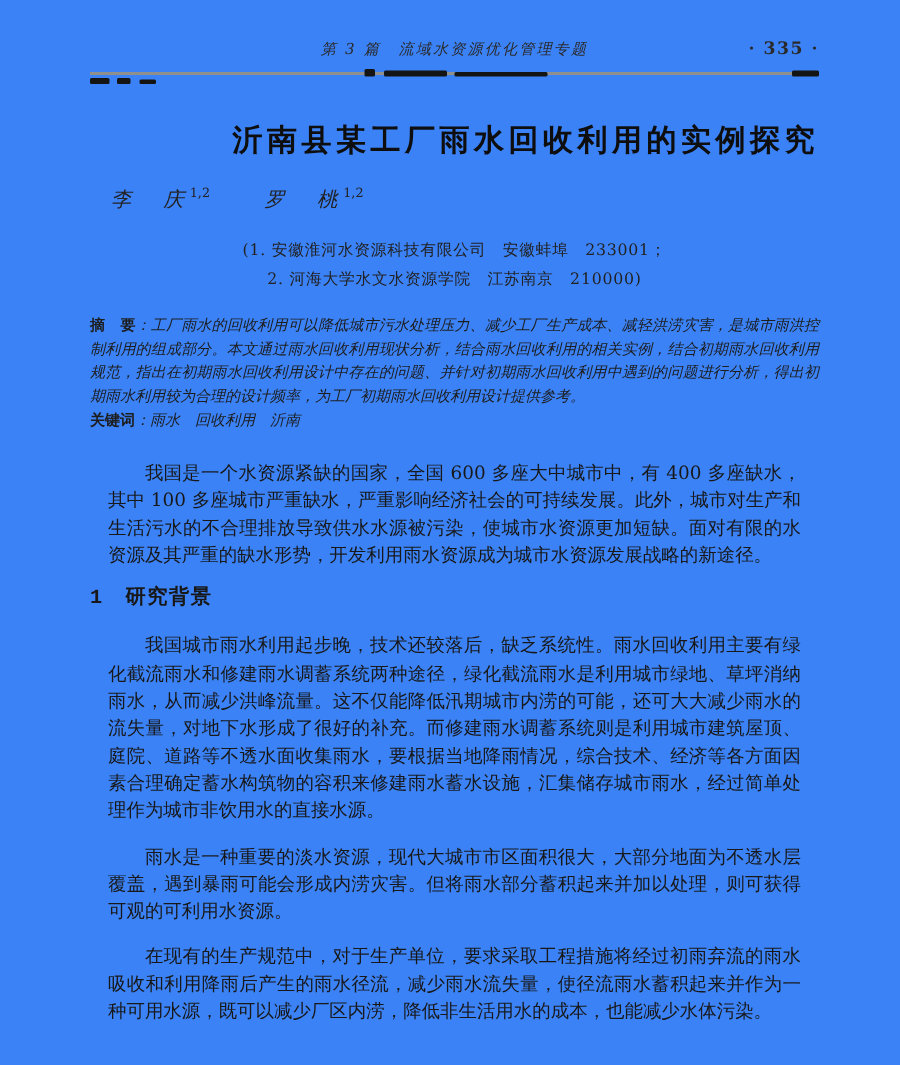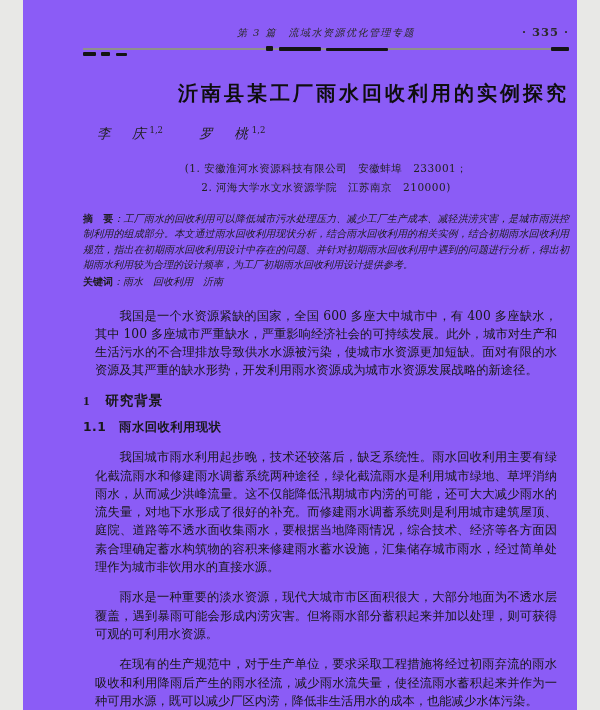--- a/index.html
+++ b/index.html
@@ -1,20 +1,20 @@
 <!DOCTYPE html>
 <html><head>
 <meta charset="utf-8">
 <style>
   html,body{margin:0;padding:0;background:#e8e8e6;}
   .page{
     position:relative;
-    width:554px;height:710px;
+    width:600px;height:710px;
     margin:0 auto;
-    background:#8b5cf6;
+    background:#3b82f6;
     color:#181818;
     font-family:"DejaVu Serif", serif;
     overflow:hidden;
     box-sizing:border-box;
   }
   .margins{position:absolute;left:60px;width:486px;top:0;}
   
   .running-head{
     position:relative;height:20px;margin-top:26px;
     font-style:italic;font-size:10px;color:#2a2a2a;
@@ -57,21 +57,21 @@
     font-family:"DejaVu Sans", sans-serif;font-size:10px;
   }
   .kw{
     font-style:italic;font-size:10px;line-height:16px;
     margin-top:1px;color:#1d1d1d;
   }
   
   .bodytext{margin-top:17px;font-size:12.3px;line-height:18.3px;text-align:justify;}
   .bodytext p{margin:12px;text-indent:2em;}
   .h1{
-    font-family:Liberation Serif, serif;font-weight:bold;
+    font-family:Liberation Mono, monospace;font-weight:bold;
     font-size:13.5px;margin:10px 0 8px 0;letter-spacing:1px;
   }
   .h2{
     font-family:"DejaVu Sans", sans-serif;font-weight:bold;
     font-size:12.3px;margin:6px 0 3px 0;letter-spacing:0.5px;
   }
 </style>
 </head>
 <body>
 
@@ -112,21 +112,20 @@
 
     <div class="kw">
       <span class="lab">关键词</span><span>：雨水　回收利用　沂南</span>
     </div>
 
     <div class="bodytext">
       <p>我国是一个水资源紧缺的国家，全国 600 多座大中城市中，有 400 多座缺水，其中 100 多座城市严重缺水，严重影响经济社会的可持续发展。此外，城市对生产和生活污水的不合理排放导致供水水源被污染，使城市水资源更加短缺。面对有限的水资源及其严重的缺水形势，开发利用雨水资源成为城市水资源发展战略的新途径。</p>
 
       <div class="h1">1　研究背景</div>
 
-      <div class="h2">1.1　雨水回收利用现状</div>
       <p>我国城市雨水利用起步晚，技术还较落后，缺乏系统性。雨水回收利用主要有绿化截流雨水和修建雨水调蓄系统两种途径，绿化截流雨水是利用城市绿地、草坪消纳雨水，从而减少洪峰流量。这不仅能降低汛期城市内涝的可能，还可大大减少雨水的流失量，对地下水形成了很好的补充。而修建雨水调蓄系统则是利用城市建筑屋顶、庭院、道路等不透水面收集雨水，要根据当地降雨情况，综合技术、经济等各方面因素合理确定蓄水构筑物的容积来修建雨水蓄水设施，汇集储存城市雨水，经过简单处理作为城市非饮用水的直接水源。</p>
       <p>雨水是一种重要的淡水资源，现代大城市市区面积很大，大部分地面为不透水层覆盖，遇到暴雨可能会形成内涝灾害。但将雨水部分蓄积起来并加以处理，则可获得可观的可利用水资源。</p>
       <p>在现有的生产规范中，对于生产单位，要求采取工程措施将经过初雨弃流的雨水吸收和利用降雨后产生的雨水径流，减少雨水流失量，使径流雨水蓄积起来并作为一种可用水源，既可以减少厂区内涝，降低非生活用水的成本，也能减少水体污染。</p>
 
     </div>
 
   </div>
 </div>
 
 </body></html>

